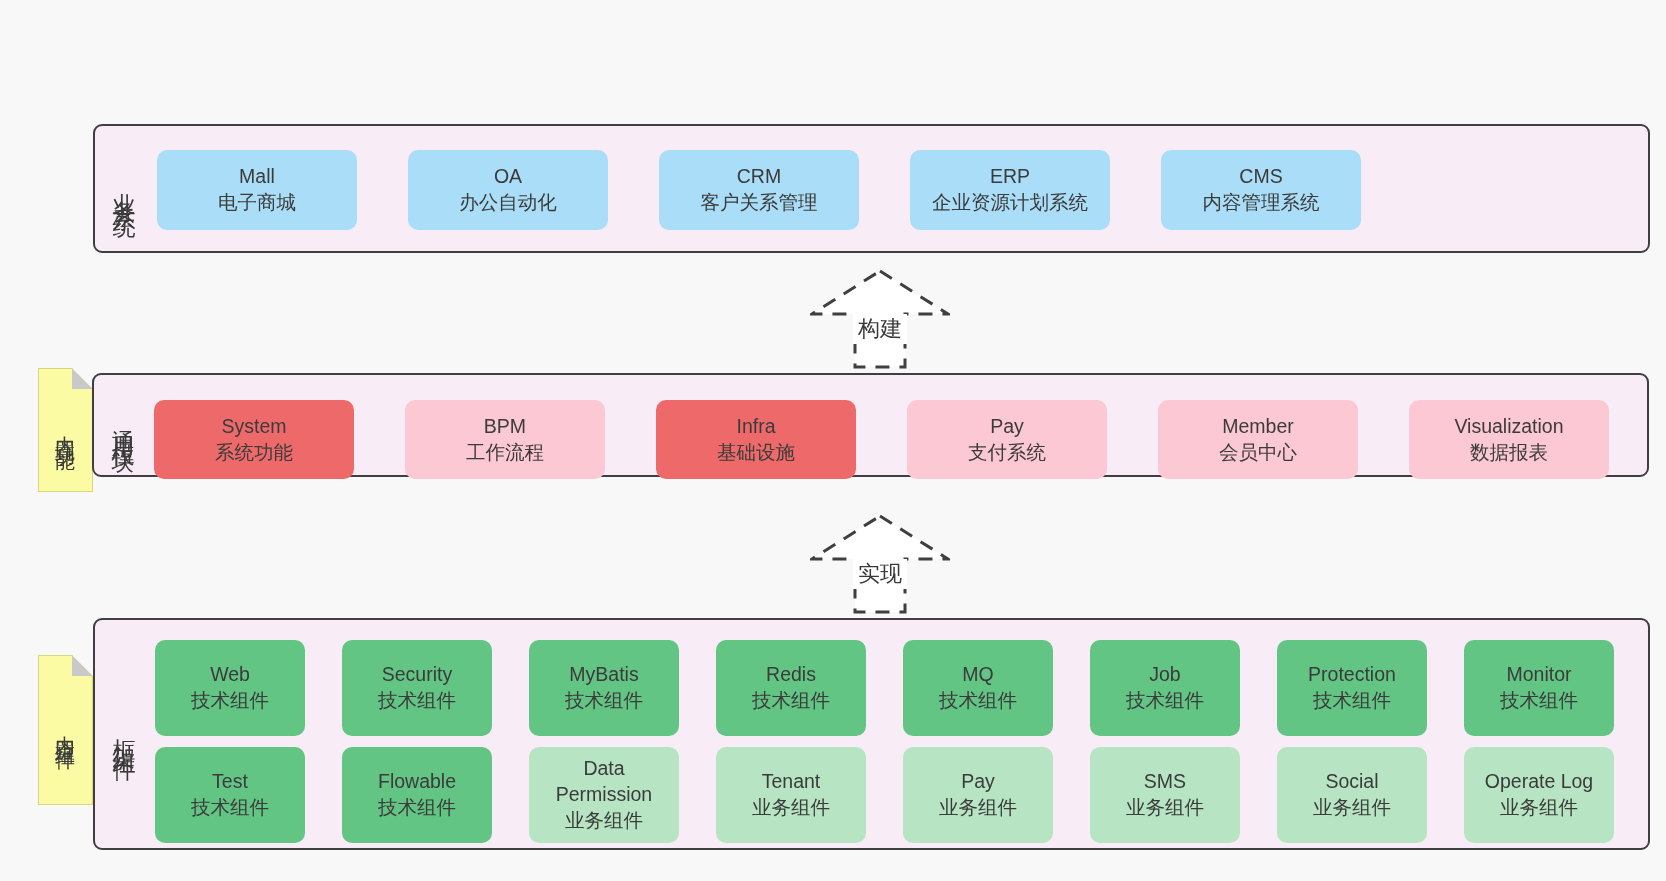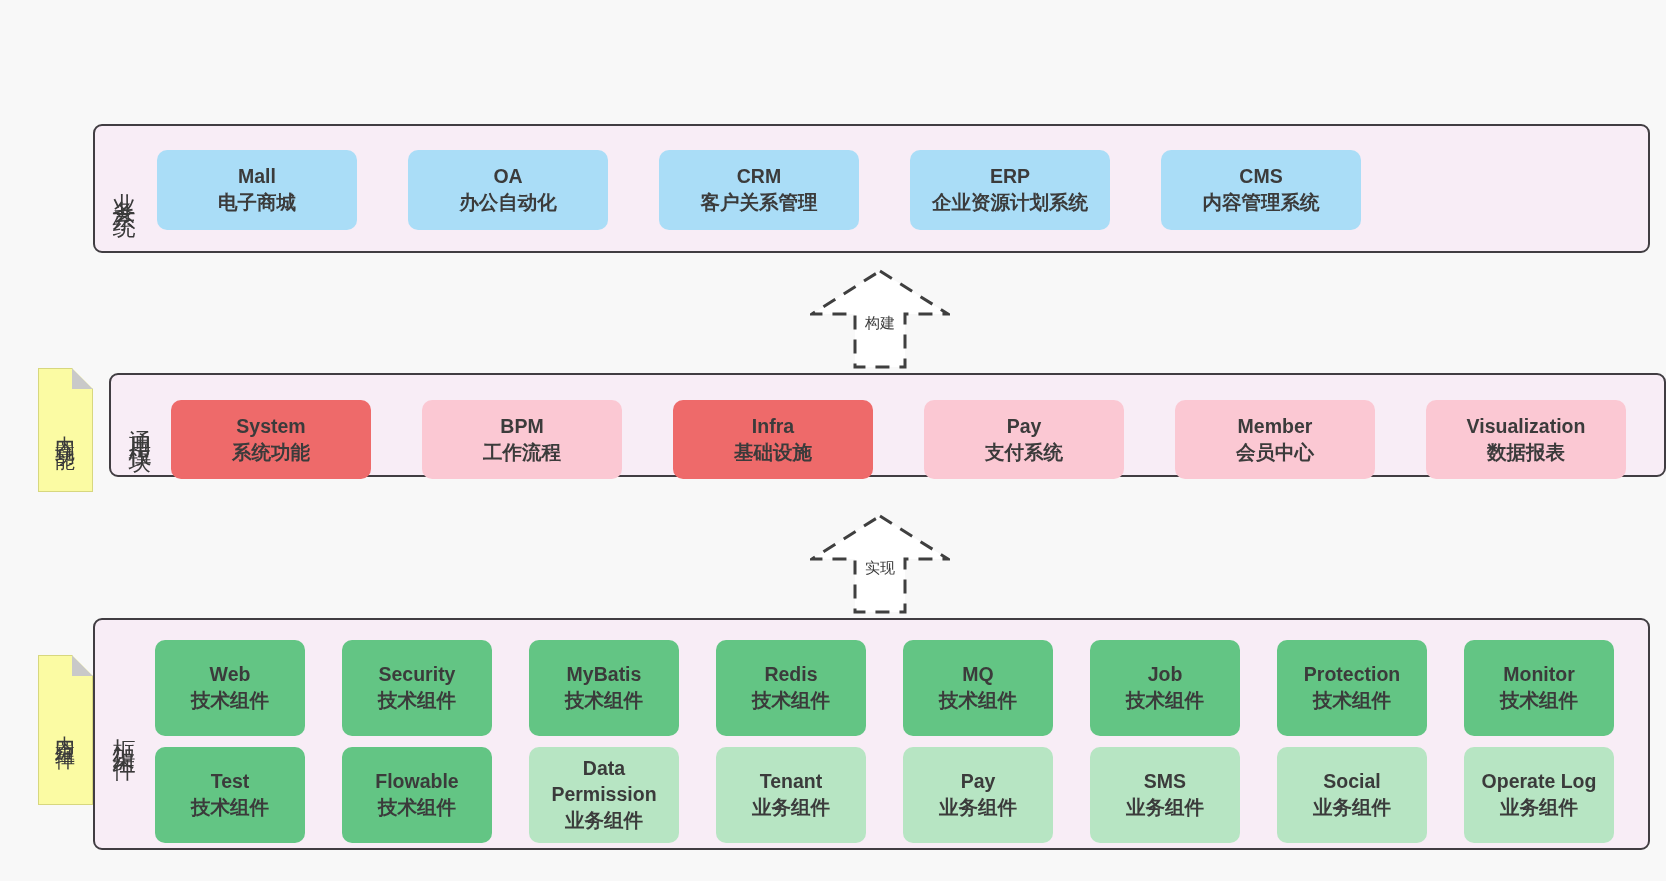--- a/index.html
+++ b/index.html
@@ -12,21 +12,21 @@
     position:absolute;left:12px;top:0;height:100%;width:34px;
     display:flex;align-items:center;justify-content:center;
     writing-mode:vertical-rl;text-orientation:upright;
     font-size:23px;letter-spacing:7px;line-height:1;color:#3a3a3a;
   }
 
   
   .box-row{position:absolute;display:flex;}
   .box{
     border-radius:10px;display:flex;flex-direction:column;justify-content:center;align-items:center;
-    text-align:center;font-size:19.5px;line-height:1.32;color:#3b3b3b;box-sizing:border-box;padding:2px 4px;font-weight:bold;
+    text-align:center;font-size:19.5px;line-height:1.32;color:#3b3b3b;box-sizing:border-box;padding:2px 4px;
   }
   .row-lg .box{width:200px;height:80px;}
   .row-md .box{width:200px;height:79px;}
   .row-sm .box{width:150px;height:96px;}
   .row-sm .box .t{max-width:128px;}
   .row-lg{left:62px;top:24px;gap:51px;}
   .row-md{left:60px;top:25px;gap:51px;}
   .row-sm1{left:60px;top:20px;gap:37px;}
   .row-sm2{left:60px;top:127px;gap:37px;}
   .v-blue{background:#aaddf7;}
@@ -44,21 +44,21 @@
   }
   .note-text{writing-mode:vertical-rl;text-orientation:upright;font-size:20px;letter-spacing:5px;line-height:1;color:#3a3a3a;}
   .fold{position:absolute;top:0;right:0;width:21px;height:21px;background:#c9c9c9;
     clip-path:polygon(0 0, 100% 100%, 0 100%);}
 
   
   .arrow{position:absolute;width:140px;height:102px;z-index:2;}
   .arrow svg{position:absolute;left:0;top:0;}
   .arrow-label{
     position:absolute;left:50%;top:46px;transform:translateX(-50%);
-    background:#ffffff;padding:0 5px;font-size:15px;color:#3a3a3a;white-space:nowrap;
+    background:#ffffff;padding:0 5px;font-size:22px;color:#3a3a3a;white-space:nowrap;
   }
 </style>
 </head>
 <body>
 
 <div class="canvas">
 
   <div class="note" style="left:38px;top:368px;height:124px;">
     <span class="fold"></span>
     <span class="note-text">内置功能</span>
@@ -95,21 +95,21 @@
       </div>
   </section>
 
   <div class="arrow" style="left:810px;top:268px;">
     <svg width="140" height="102" viewBox="0 0 140 102">
       <path d="M70 3 L138 46 L95 46 L95 99 L45 99 L45 46 L2 46 Z" fill="#ffffff" stroke="#3f3f3f" stroke-width="3" stroke-dasharray="14 10" stroke-linejoin="miter"></path>
     </svg>
     <div class="arrow-label">构建</div>
   </div>
 
-  <section class="layer" style="left:109px;top:373px;width:1557px;height:104px;">
+  <section class="layer" style="left:92px;top:373px;width:1557px;height:104px;">
     <div class="layer-label">通用模块</div>
     <div class="box-row row-md">
         <div class="box v-red">
           <div class="t">System</div>
           <div class="s">系统功能</div>
         </div>
         <div class="box v-pink">
           <div class="t">BPM</div>
           <div class="s">工作流程</div>
         </div>

